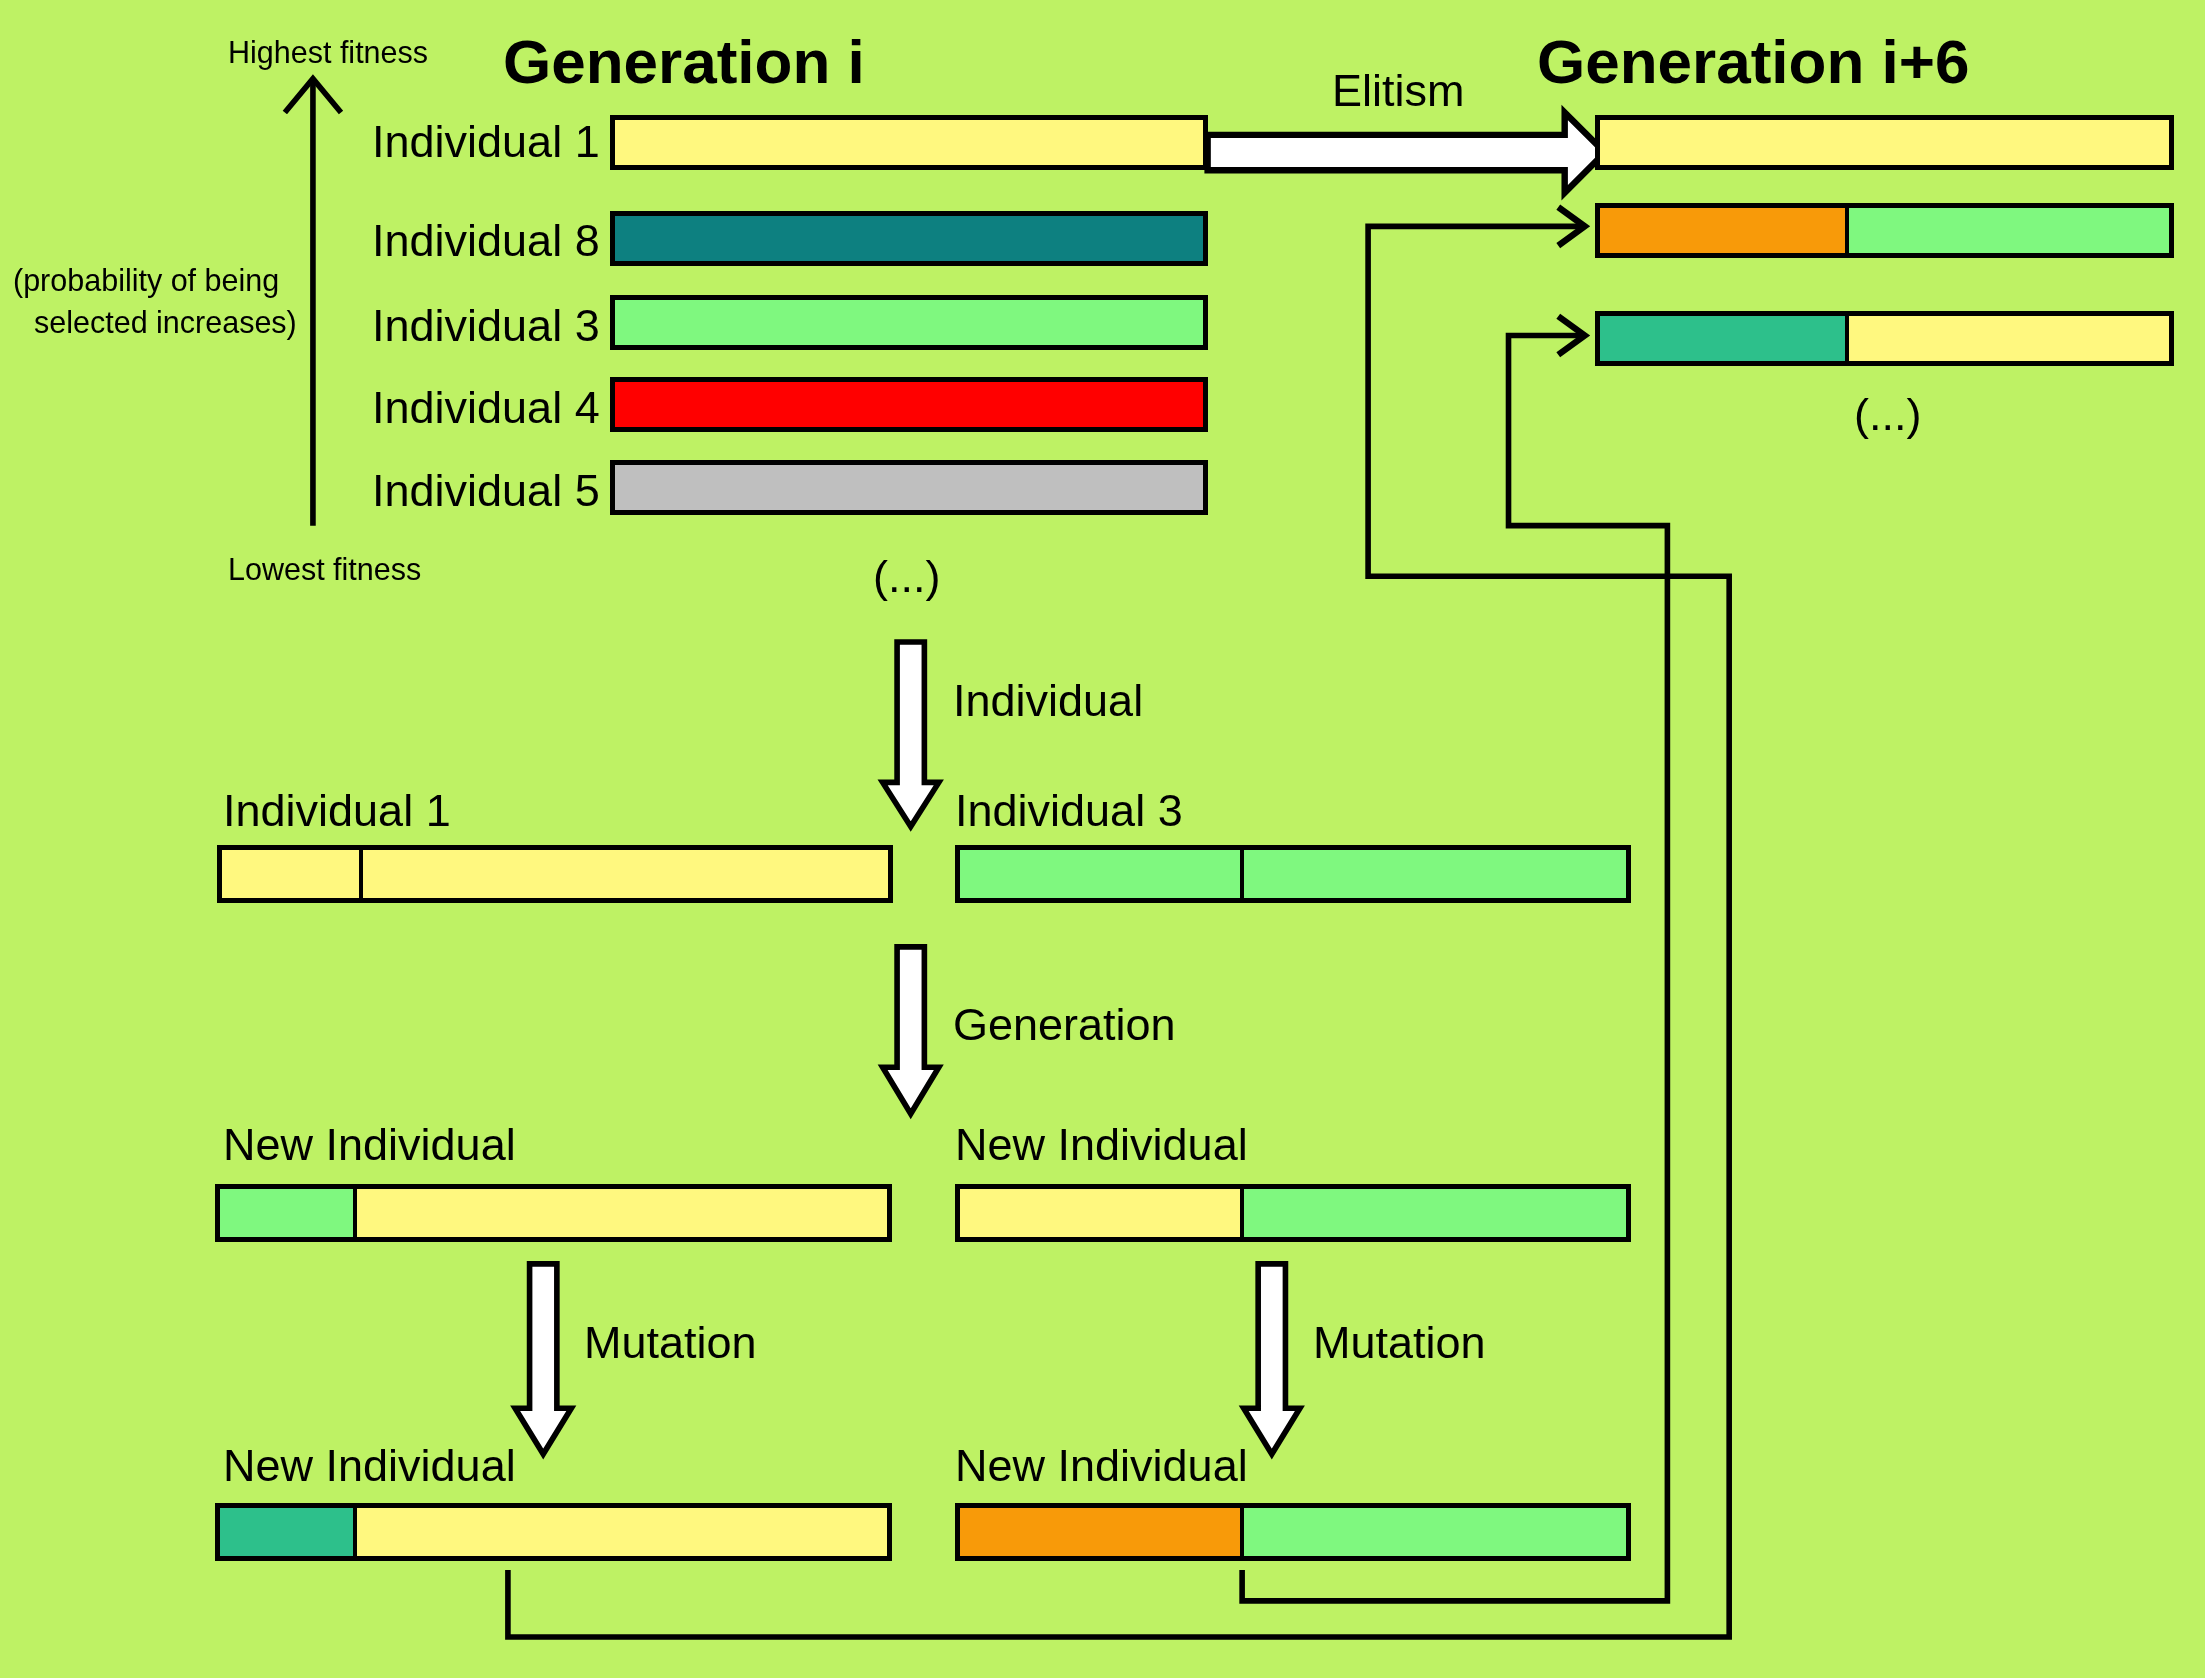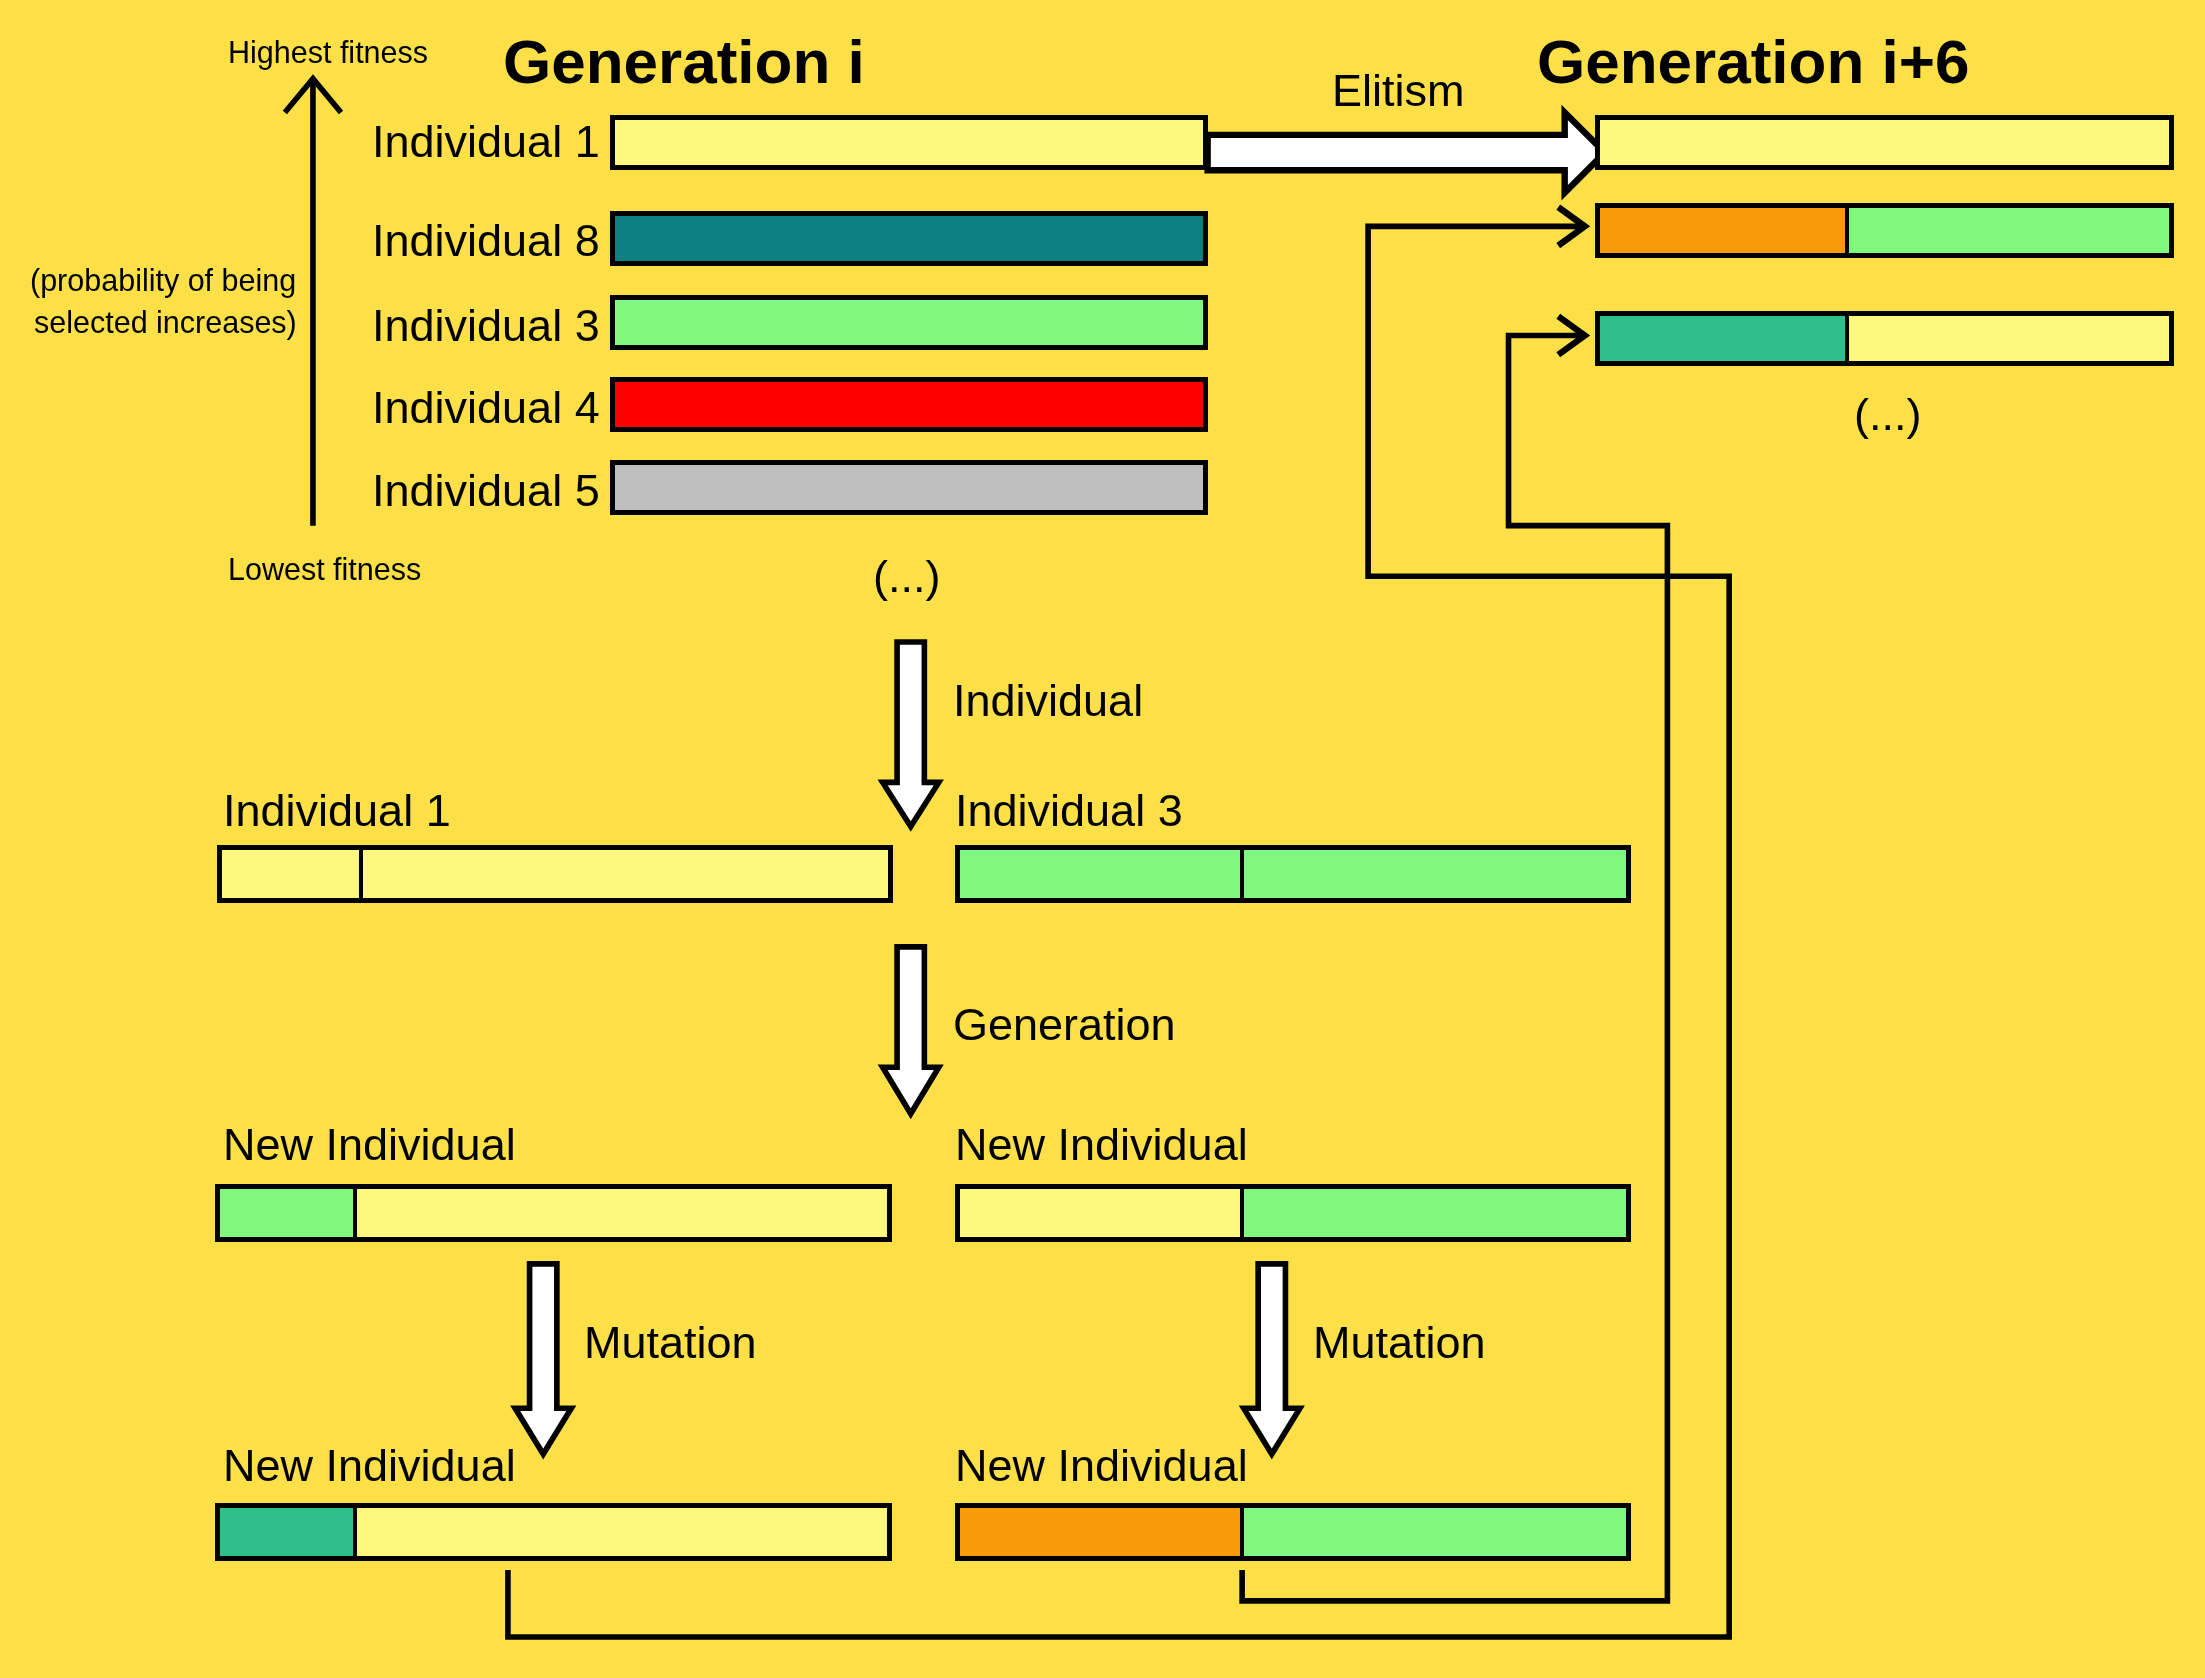--- a/index.html
+++ b/index.html
@@ -8,21 +8,21 @@
     background: #ffffff;
   }
   body {
     font-family: "Liberation Sans", sans-serif;
     color: #000000;
   }
   #stage {
     position: relative;
     width: 2205px;
     height: 1678px;
-    background: #fde047;
+    background: #bef264;
     overflow: hidden;
   }
   #svg-layer {
     position: absolute;
     left: 0;
     top: 0;
     width: 2205px;
     height: 1678px;
   }
   .lbl {
@@ -88,21 +88,21 @@
 
     <g>
       <polyline points="1548,1960 1548,1995 2078,1995 2078,655 1880,655 1880,418 1970,418" fill="none" stroke="#000" stroke-width="7" stroke-linejoin="miter" stroke-linecap="square"></polyline>
       <polyline points="1942,394 1975,418 1942,442" fill="none" stroke="#000" stroke-width="8"></polyline>
     </g>
 
   </svg>
 
   <div class="lbl lbl-small" style="left:228px; top:37px;">Highest fitness</div>
 
-  <div class="lbl lbl-small" style="left:30px; top:265px;">(probability of being</div>
+  <div class="lbl lbl-small" style="left:13px; top:265px;">(probability of being</div>
   <div class="lbl lbl-small" style="left:34px; top:307px;">selected increases)</div>
 
   <div class="lbl lbl-small" style="left:228px; top:554px;">Lowest fitness</div>
 
   <div class="lbl lbl-gen" style="left:503px; top:30.5px;">Generation i</div>
 
   <div class="lbl lbl-gen" style="left:1537px; top:30.5px;">Generation i+6</div>
 
   <div class="lbl lbl-med" style="left:372px; top:119px;">Individual 1</div>
   <div class="bar" style="left:610px; top:115px; width:598px; height:55px;">

